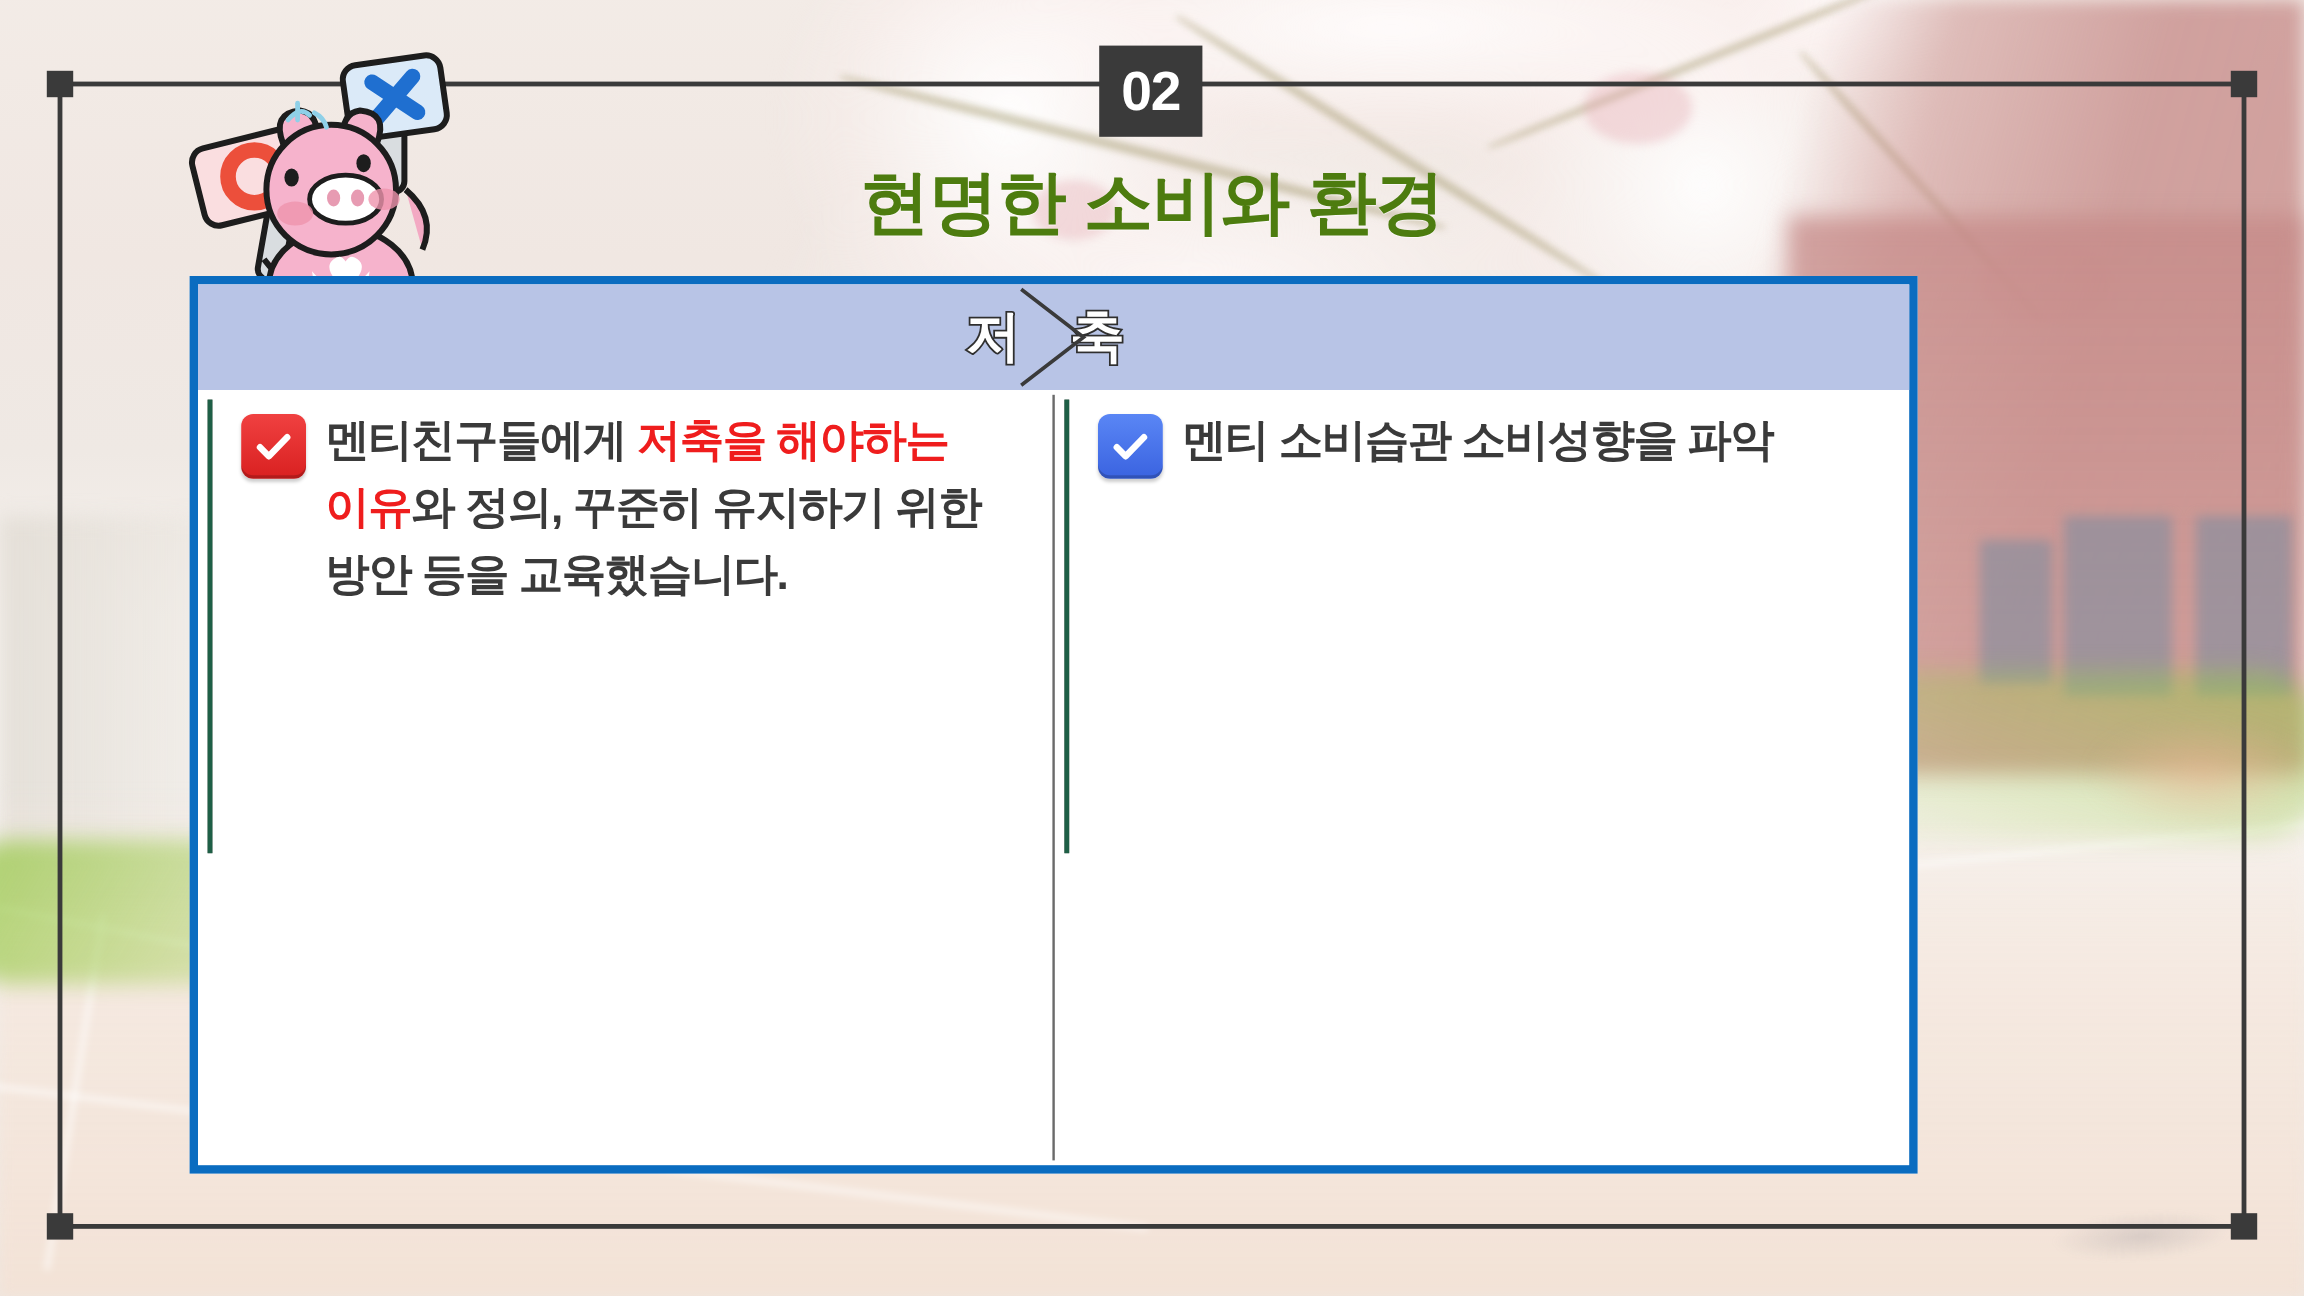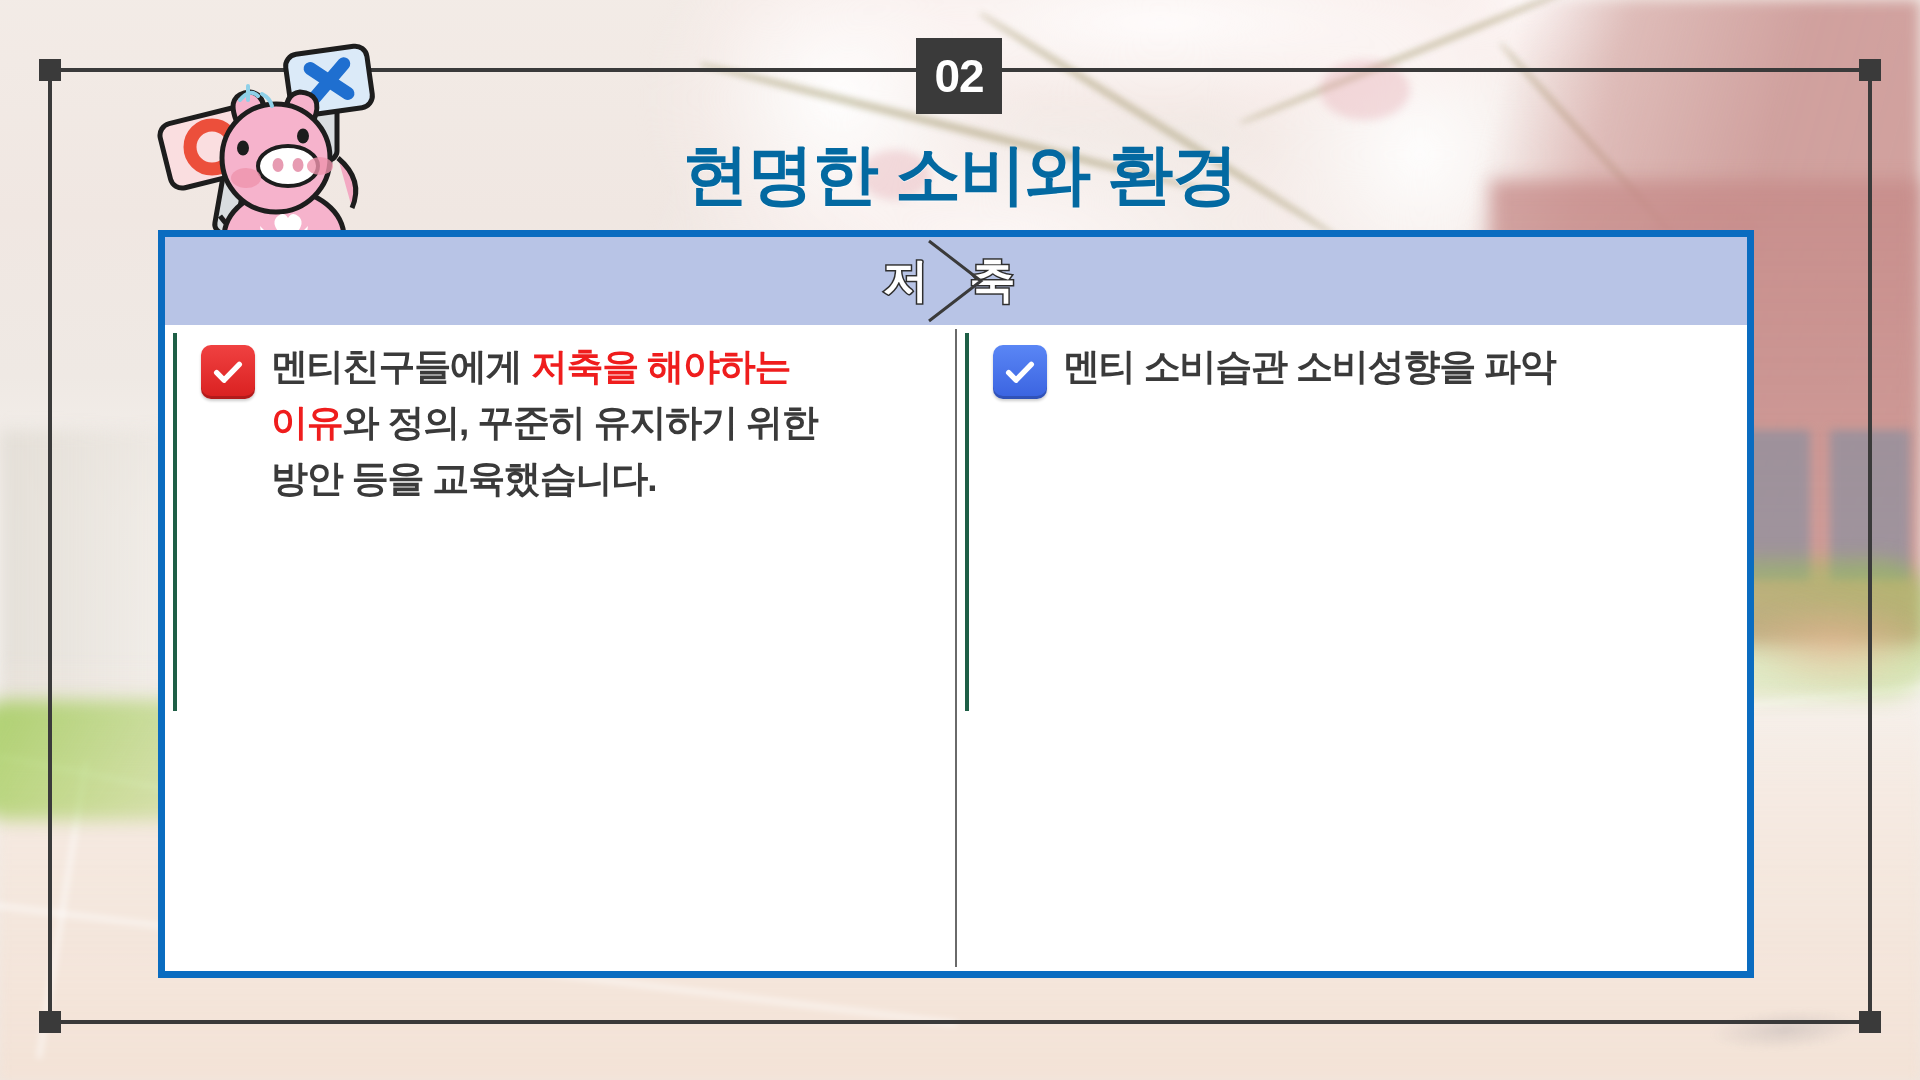--- a/index.html
+++ b/index.html
@@ -95,27 +95,27 @@
   
   .badge{
     position:absolute;left:916px;top:38px;width:86px;height:76px;
     background:#3a3a3a;display:flex;align-items:center;justify-content:center;
     color:#fff;font-size:46px;font-weight:bold;letter-spacing:-1px;
   }
 
   
   .title{
     position:absolute;left:0;right:0;top:130px;text-align:center;
-    font-size:66px;font-weight:bold;color:#0369a1;letter-spacing:-1px;
+    font-size:58px;font-weight:bold;color:#4d7c0f;letter-spacing:-1px;
     text-shadow:0 1px 0 rgba(255,255,255,.6);
   }
 
   
   .card{
-    position:absolute;left:158px;top:230px;width:1596px;height:748px;
+    position:absolute;left:158px;top:230px;width:1440px;height:748px;
     border:7px solid #0a6cc0;background:#ffffff;box-sizing:border-box;
   }
   .card-head{
     position:relative;height:88px;background:#b8c4e6;display:flex;overflow:hidden;
   }
   .head-cell{
     flex:1;display:flex;align-items:center;justify-content:center;
     font-size:46px;font-weight:bold;color:#ffffff;letter-spacing:14px;
     -webkit-text-stroke:3px #2f2f2f;paint-order:stroke fill;
   }

